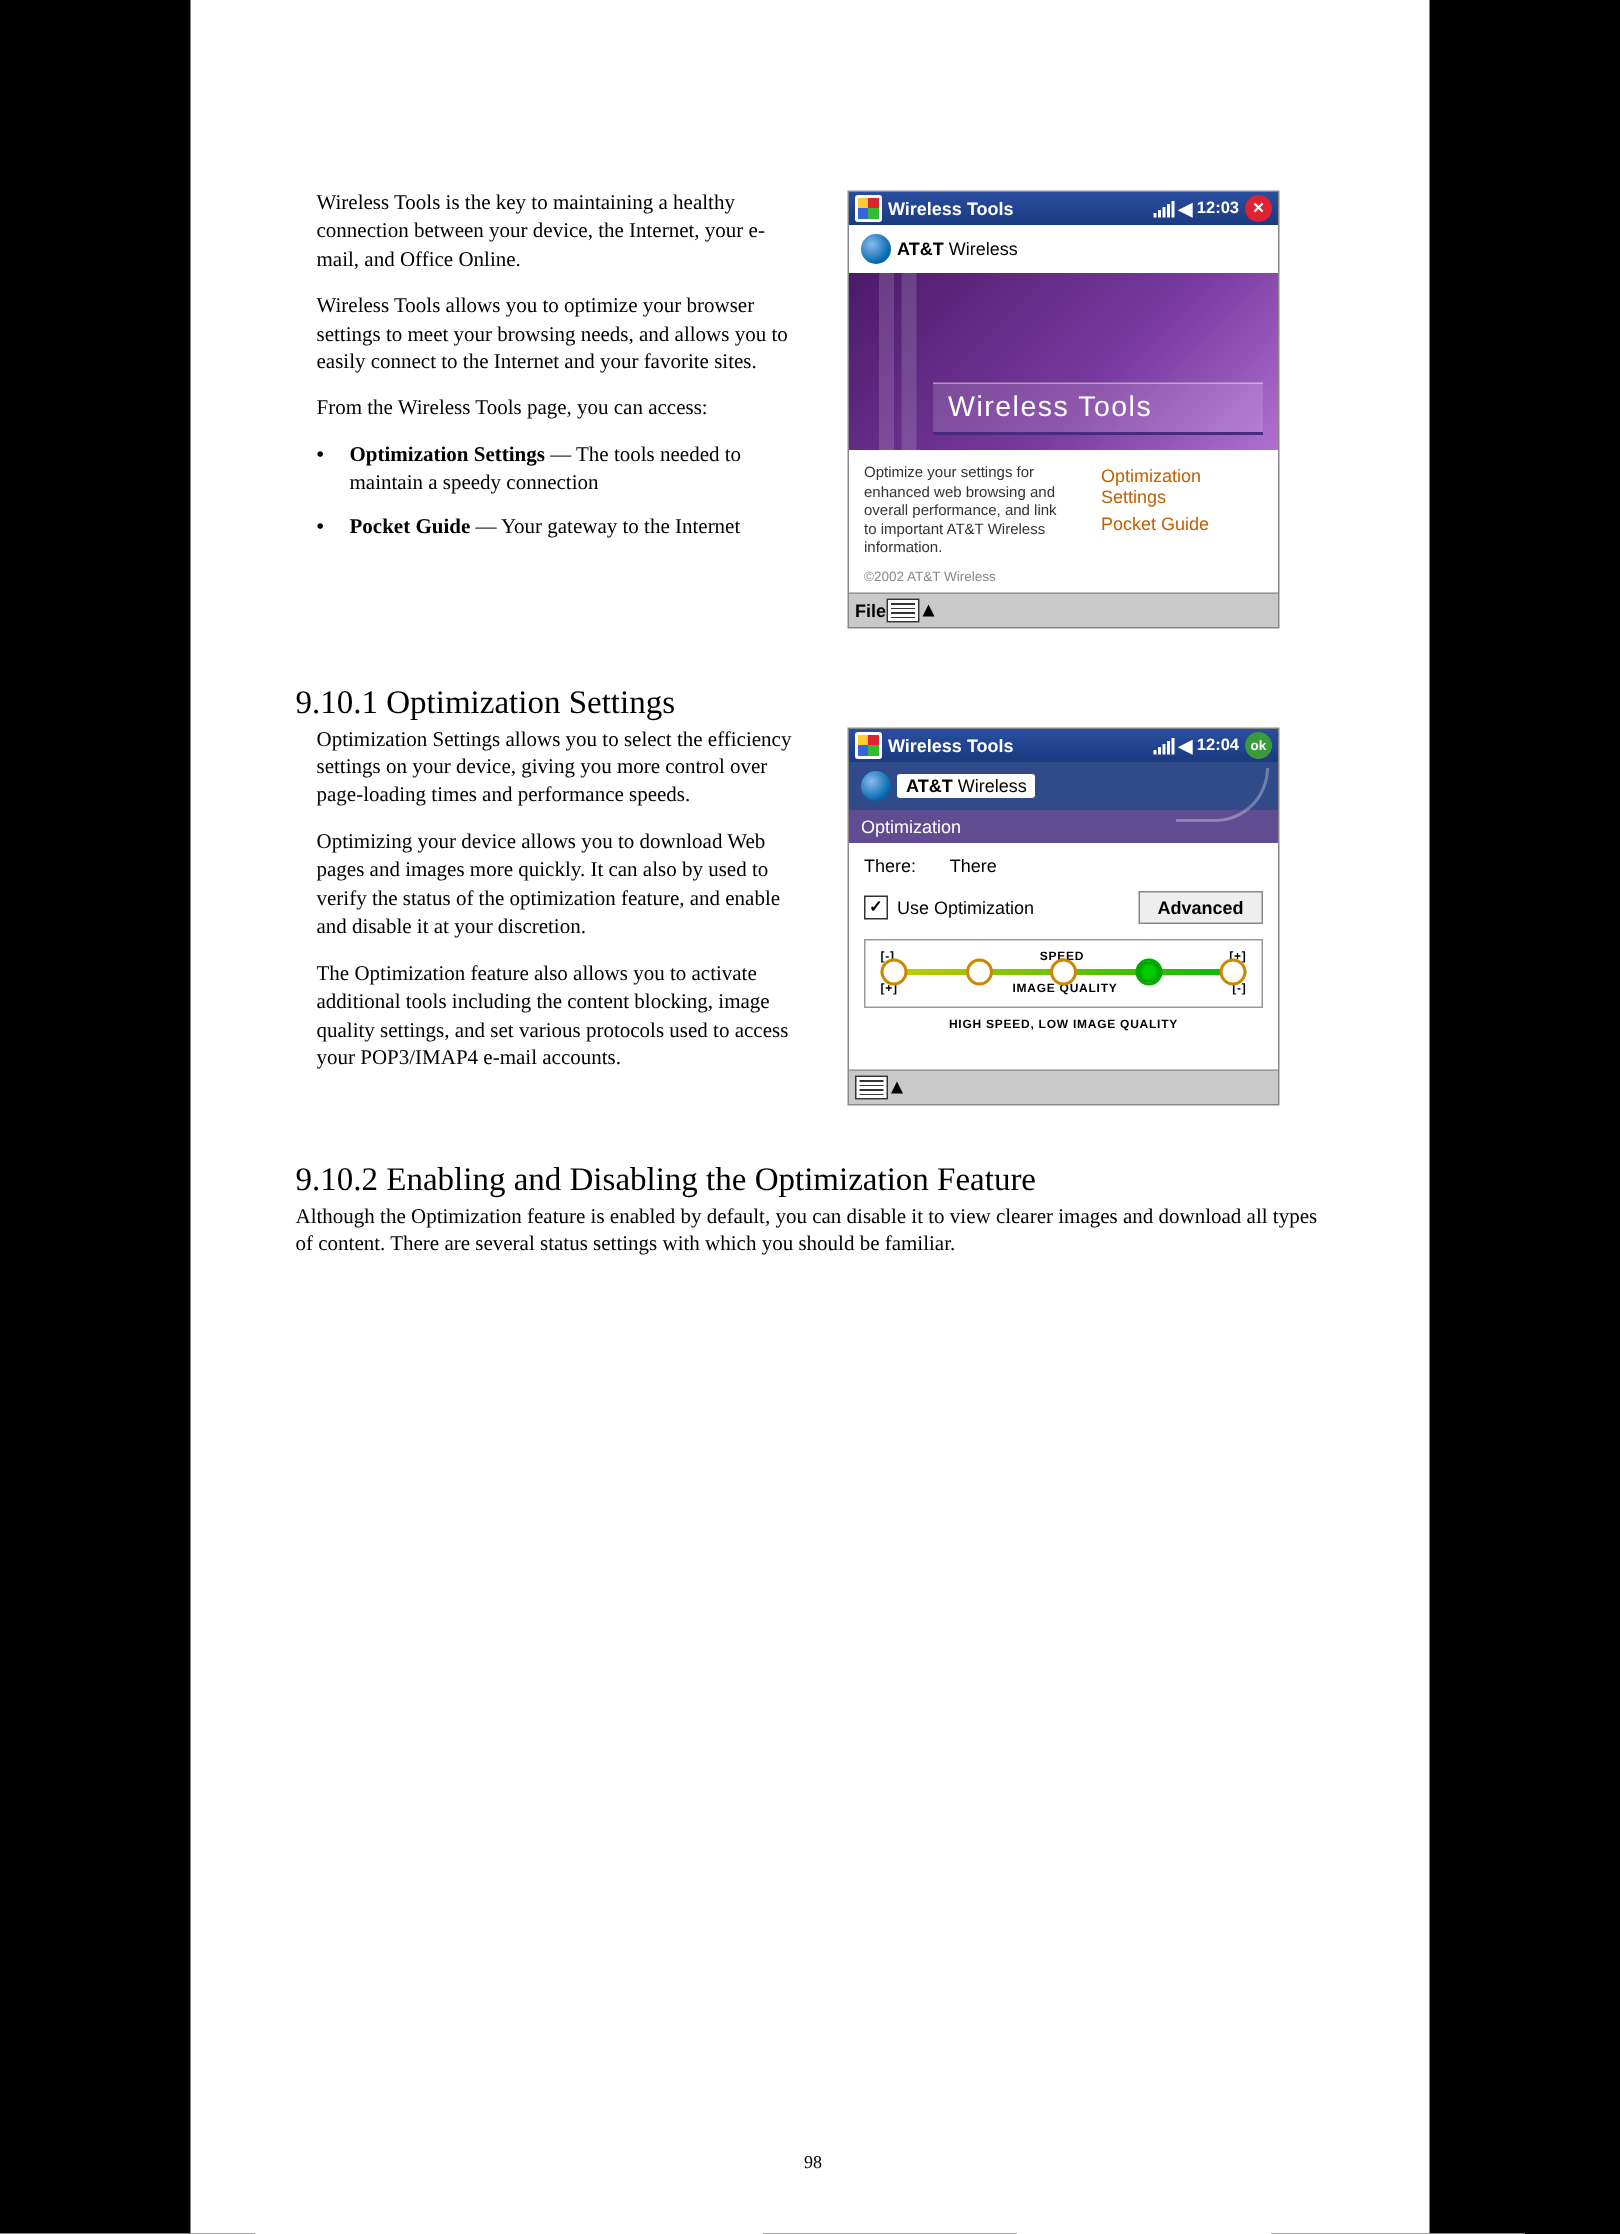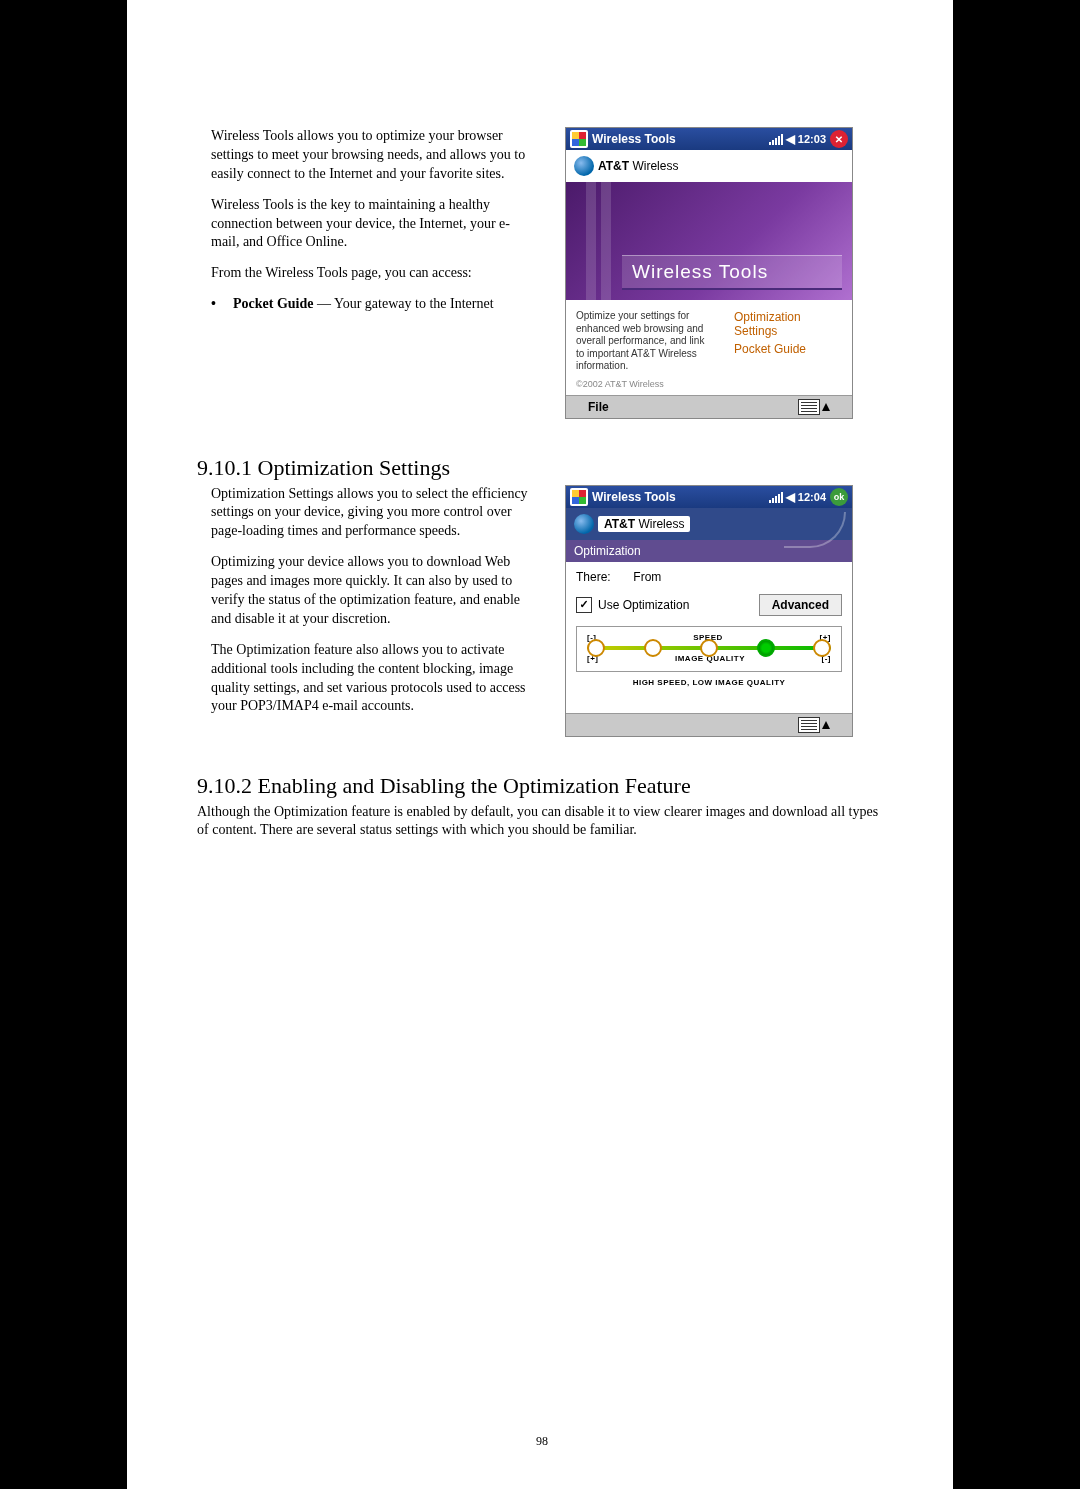--- a/index.html
+++ b/index.html
@@ -40,21 +40,21 @@
 .swirl{position:absolute;right:6px;top:4px;width:60px;height:34px;border:2px solid rgba(255,255,255,.3);border-top:none;border-left:none;border-radius:0 0 40px 0}
 .banner{height:118px;background:linear-gradient(135deg,#4b1a6a,#7a3aa0 60%,#b070d0);position:relative;overflow:hidden}
 .banner .wtools{position:absolute;left:56px;right:10px;bottom:10px;background:rgba(255,255,255,.15);border-top:1px solid rgba(255,255,255,.4);border-bottom:2px solid #4a2a7a;padding:5px 10px;color:#fff;font-size:19px;font-family:Arial,sans-serif;letter-spacing:1px}
 .banner .stripe{position:absolute;width:10px;top:0;bottom:0;background:rgba(255,255,255,.15)}
 .banner .stripe.s1{left:20px}.banner .stripe.s2{left:35px}
 .content-row{display:flex;gap:23px;padding:10px 10px 6px 10px}
 .blurb{flex:1;font-size:10px;line-height:1.25;color:#333}
 .links{flex:0 0 108px;font-size:12px}
 .links a{display:block;color:#c06000;text-decoration:none;margin-bottom:4px;font-family:Arial,sans-serif}
 .copy{font-size:9px;color:#888;padding:0 10px 6px 10px}
-.menubar{height:22px;background:#c9c9c9;display:flex;align-items:center;padding:0 22px;justify-content:space-between;border-top:1px solid #999}
+.menubar{height:22px;background:#c9c9c9;display:flex;align-items:center;padding:0 4px;justify-content:flex-start;border-top:1px solid #999}
 .menubar .file{font-weight:bold;font-size:12px}
 .kbd-up{display:flex;align-items:center;gap:2px}
 .kbd{width:20px;height:14px;border:1px solid #333;background:#fff;position:relative}
 .kbd:before{content:"";position:absolute;inset:2px;background:repeating-linear-gradient(0deg,#333 0 1px,transparent 1px 3px)}
 .up-ar{width:0;height:0;border-left:4px solid transparent;border-right:4px solid transparent;border-bottom:8px solid #000}
 
 .sec-head{background:#604c90;color:#fff;padding:4px 8px;font-size:12px;font-family:Arial,sans-serif}
 .opt-body{padding:8px 10px}
 .stat-row{font-size:12px;margin-bottom:10px}
 .stat-row span:first-child{display:inline-block;width:54px}
@@ -70,24 +70,25 @@
 .sl-caption{text-align:center;font-size:8px;font-weight:bold;letter-spacing:.5px;margin-top:6px}
 .section-gap{height:36px}
 </style>
 </head>
 <body>
 
 <div class="page">
 
   <div class="two-col">
     <div class="left-col">
+      <p class="body-text indent">Wireless Tools is the key to maintaining a healthy connection between your device, the Internet, your e-mail, and Office Online.</p>
       <p class="body-text indent">Wireless Tools allows you to optimize your browser settings to meet your browsing needs, and allows you to easily connect to the Internet and your favorite sites.</p>
-      <p class="body-text indent">Wireless Tools is the key to maintaining a healthy connection between your device, the Internet, your e-mail, and Office Online.</p>
       <p class="body-text indent">From the Wireless Tools page, you can access:</p>
       <ul class="bullets deep-indent">
+        <li><b>Optimization Settings</b><span> — The tools needed to maintain a speedy connection</span></li>
         <li><b>Pocket Guide</b><span> — Your gateway to the Internet</span></li>
       </ul>
     </div>
     <div class="right-col">
 
       <div class="device">
         <div class="titlebar">
           <span class="winflag"></span>
           <span class="tb-title">Wireless Tools</span>
           <span class="tb-spacer"></span>
@@ -163,21 +164,21 @@
         </div>
         <div class="brandrow blue" style="position:relative">
           <span class="globe"></span>
           <span class="brand-text" style="background:#fff;color:#000;padding:1px 6px;border-radius:2px"><b>AT&amp;T</b><span> Wireless</span></span>
           <div class="swirl"></div>
         </div>
         <div class="sec-head">Optimization</div>
         <div class="opt-body">
           <div class="stat-row">
             <span>There:</span>
-            <span>From</span>
+            <span>There</span>
           </div>
           <div class="chk-row">
             <span class="chkbox">✓</span>
             <span>Use Optimization</span>
             <button class="adv-btn">Advanced</button>
           </div>
           <div class="slider-box">
             <div class="sl-row">
               <span>[-]</span>
               <span>SPEED</span>

